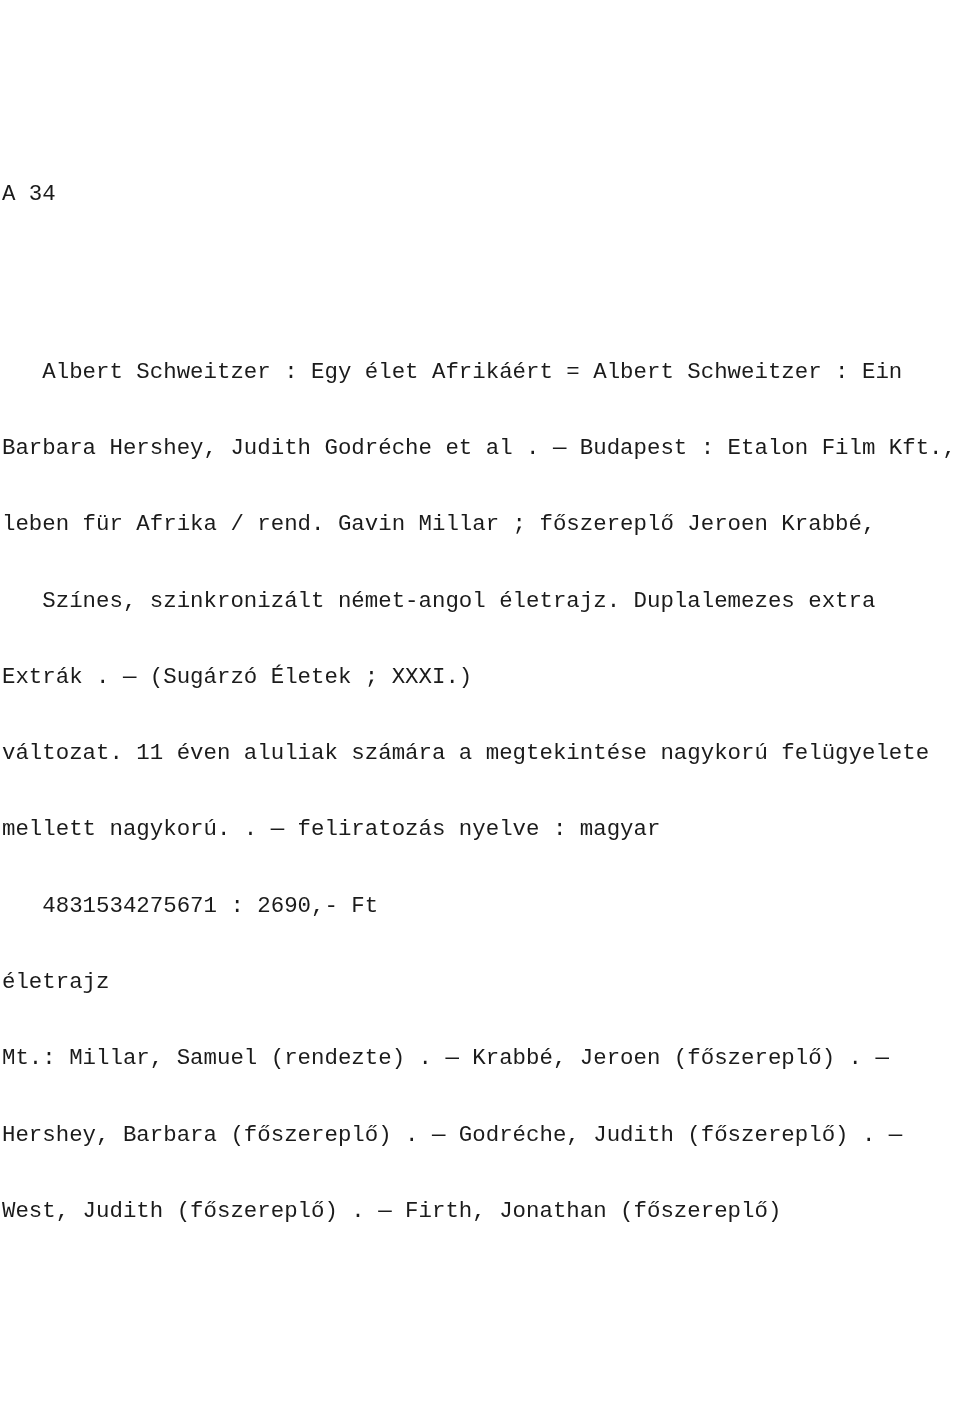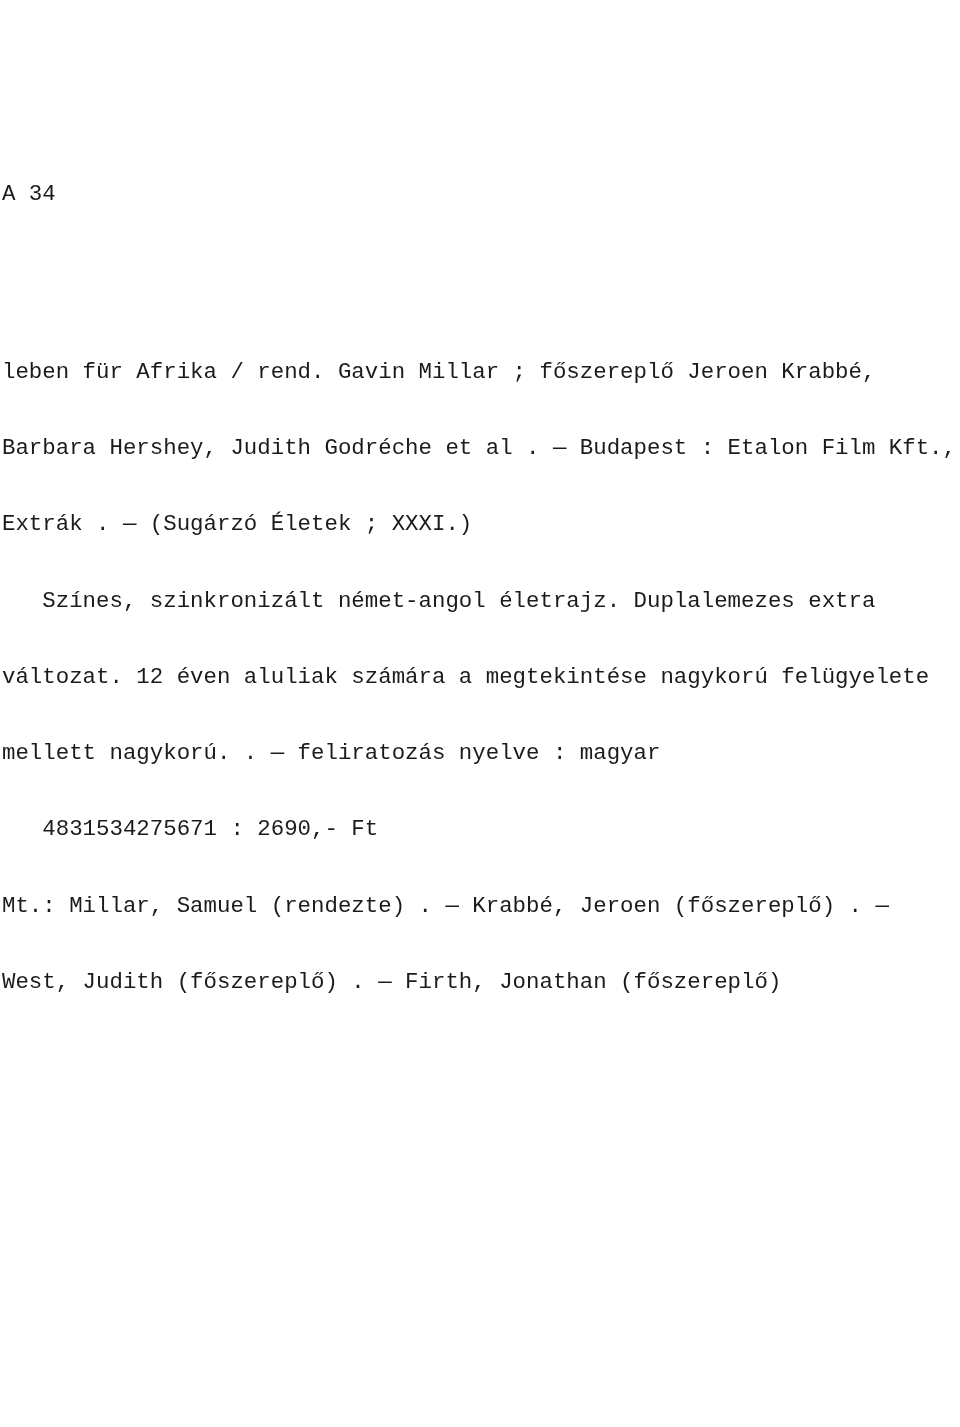--- a/index.html
+++ b/index.html
@@ -49,28 +49,31 @@
 
 <div id="page">
   <div class="doc">
 
     
     <div class="record">
 
       <span class="line">A 34</span>
       <span class="blank"></span>
 
+      <span class="line">   Albert Schweitzer : Egy élet Afrikáért = Albert Schweitzer : Ein</span>
+      <span class="line">Barbara Hershey, Judith Godréche et al . — Budapest : Etalon Film Kft.,</span>
       <span class="line">leben für Afrika / rend. Gavin Millar ; főszereplő Jeroen Krabbé,</span>
-      <span class="line">Barbara Hershey, Judith Godréche et al . — Budapest : Etalon Film Kft.,</span>
+      <span class="line">   Színes, szinkronizált német-angol életrajz. Duplalemezes extra</span>
       <span class="line">Extrák . — (Sugárzó Életek ; XXXI.)</span>
-      <span class="line">   Színes, szinkronizált német-angol életrajz. Duplalemezes extra</span>
-      <span class="line">változat. 12 éven aluliak számára a megtekintése nagykorú felügyelete</span>
+      <span class="line">változat. 11 éven aluliak számára a megtekintése nagykorú felügyelete</span>
       <span class="line">mellett nagykorú. . — feliratozás nyelve : magyar</span>
       <span class="line">   4831534275671 : 2690,- Ft</span>
+      <span class="line">életrajz</span>
       <span class="line">Mt.: Millar, Samuel (rendezte) . — Krabbé, Jeroen (főszereplő) . —</span>
+      <span class="line">Hershey, Barbara (főszereplő) . — Godréche, Judith (főszereplő) . —</span>
       <span class="line">West, Judith (főszereplő) . — Firth, Jonathan (főszereplő)</span>
 
       <span class="blank"></span>
 
       
 
       
       
       
     </div>

